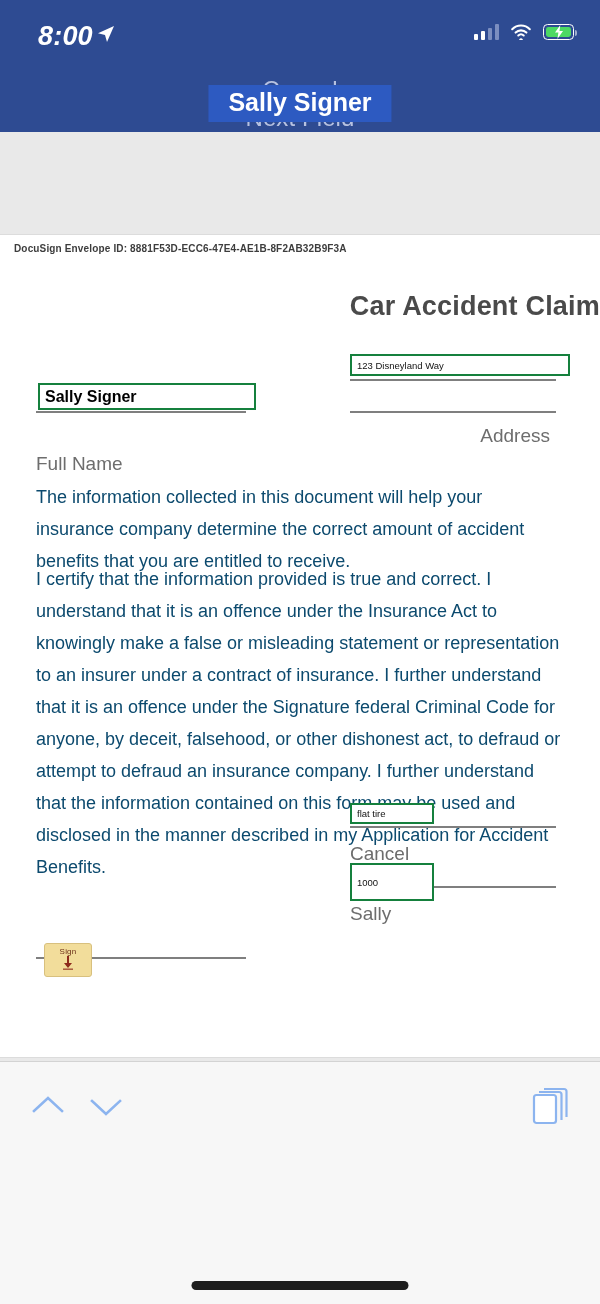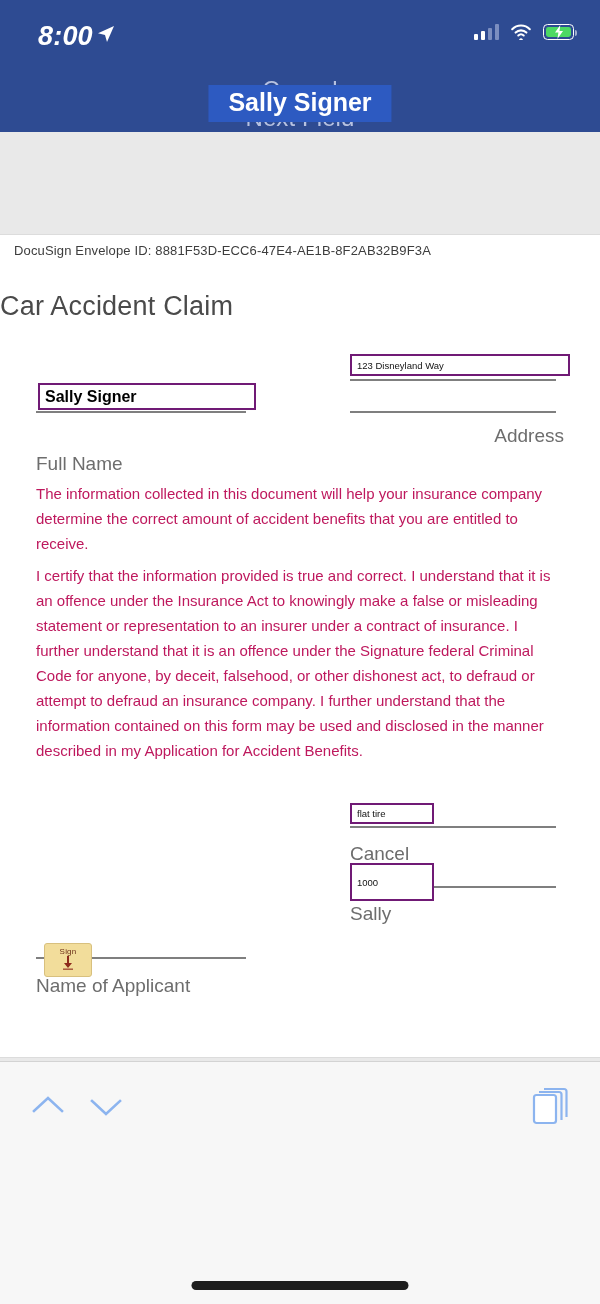--- a/index.html
+++ b/index.html
@@ -128,33 +128,34 @@
     top: 102px;
     height: 822px;
     background: #ffffff;
     border-top: 1px solid #dcdcdc;
     border-bottom: 1px solid #dcdcdc;
   }
 
   .envelope-id {
     position: absolute;
     left: 14px; top: 8px;
-    font-size: 13px;
+    font-size: 10px;
     color: #3d3d3d;
     letter-spacing: 0.15px;
     font-family: "Liberation Sans", sans-serif;
+    font-weight: bold;
   }
 
   .doc-title {
     position: absolute;
     left: 0; right: 0;
     top: 56px;
-    text-align: left;
+    text-align: right;
     font-size: 27px;
-    font-weight: normal;
+    font-weight: bold;
     color: #4a4a4a;
     letter-spacing: 0.2px;
   }
 
   
   .rule {
     position: absolute;
     height: 2px;
     background: #7f7f7f;
   }
@@ -163,21 +164,21 @@
     font-size: 19px;
     color: #6d6d6d;
     font-weight: 400;
   }
 
   
   .tabbox {
     position: absolute;
     box-sizing: border-box;
     background: #ffffff;
-    border: 2px solid #701a75;
+    border: 2px solid #15803d;
     display: flex;
     align-items: center;
     padding-left: 5px;
     overflow: hidden;
   }
   .tabbox span {
     font-size: 9.5px;
     color: #111111;
     white-space: nowrap;
   }
@@ -211,23 +212,23 @@
     margin: 0 auto;
     width: 14px;
     height: 14px;
   }
 
   
   .para {
     position: absolute;
     left: 36px;
     width: 528px;
-    font-size: 15px;
-    line-height: 25px;
-    color: #be185d;
+    font-size: 18px;
+    line-height: 32px;
+    color: #0c4a6e;
   }
 
   
   .toolbar {
     height: 243px;
     background: #f7f7f7;
     border-top: 1px solid #d3d3d3;
     position: relative;
   }
   .tb-left {
@@ -302,21 +303,21 @@
     <div class="tabbox big" style="left:38px; top:148px; width:218px; height:27px;">
       <span>Sally Signer</span>
     </div>
     <div class="flabel" style="left:36px; top:190px;margin-top:28px;">Full Name</div>
 
     <div class="rule" style="left:350px; top:144px; width:206px;"></div>
     <div class="rule" style="left:350px; top:176px; width:206px;"></div>
     <div class="tabbox" style="left:350px; top:119px; width:220px; height:22px;">
       <span>123 Disneyland Way</span>
     </div>
-    <div class="flabel" style="right:36px; top:190px;">Address</div>
+    <div class="flabel" style="right:50px; top:190px;">Address</div>
 
     <div class="para" style="top:246px;">The information collected in this document will help your insurance company determine the correct amount of accident benefits that you are entitled to receive.</div>
     <div class="para" style="top:328px;">I certify that the information provided is true and correct. I understand that it is an offence under the Insurance Act to knowingly make a false or misleading statement or representation to an insurer under a contract of insurance. I further understand that it is an offence under the Signature federal Criminal Code for anyone, by deceit, falsehood, or other dishonest act, to defraud or attempt to defraud an insurance company. I further understand that the information contained on this form may be used and disclosed in the manner described in my Application for Accident Benefits.</div>
 
     <div class="rule" style="left:350px; top:591px; width:206px;"></div>
     <div class="tabbox" style="left:350px; top:568px; width:84px; height:21px;">
       <span>flat tire</span>
     </div>
     <div class="flabel" style="left:350px; top:608px;">Cancel</div>
 
@@ -327,21 +328,20 @@
     <div class="flabel" style="left:350px; top:668px;">Sally</div>
 
     <div class="rule" style="left:36px; top:722px; width:210px;"></div>
     <div class="signtab" style="left:44px; top:690px;margin-top:18px;">
       <span class="sign-word">Sign</span>
       <svg class="sign-arrow" viewBox="0 0 14 14">
         <path d="M6 0 H8 V7 H11 L7 12 L3 7 H6 Z" fill="#8d2a1c"></path>
         <rect x="2" y="12.6" width="10" height="1.1" fill="#8d2a1c"></rect>
       </svg>
     </div>
-    <div class="flabel" style="left:36px; top:740px;">Name of Applicant</div>
 
   </div>
 </div>
 
 <div class="toolbar">
   <div class="tb-left">
     <svg class="chev" viewBox="0 0 44 44">
       <path d="M8 27 L22 14 L36 27" stroke="#8cb4ef" stroke-width="2.6" fill="none" stroke-linecap="square"></path>
     </svg>
     <svg class="chev" viewBox="0 0 44 44">

